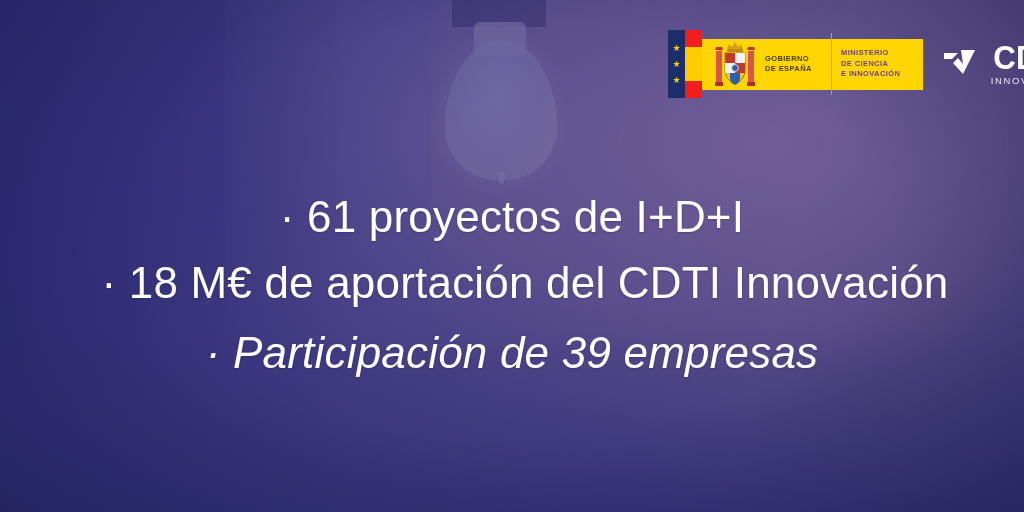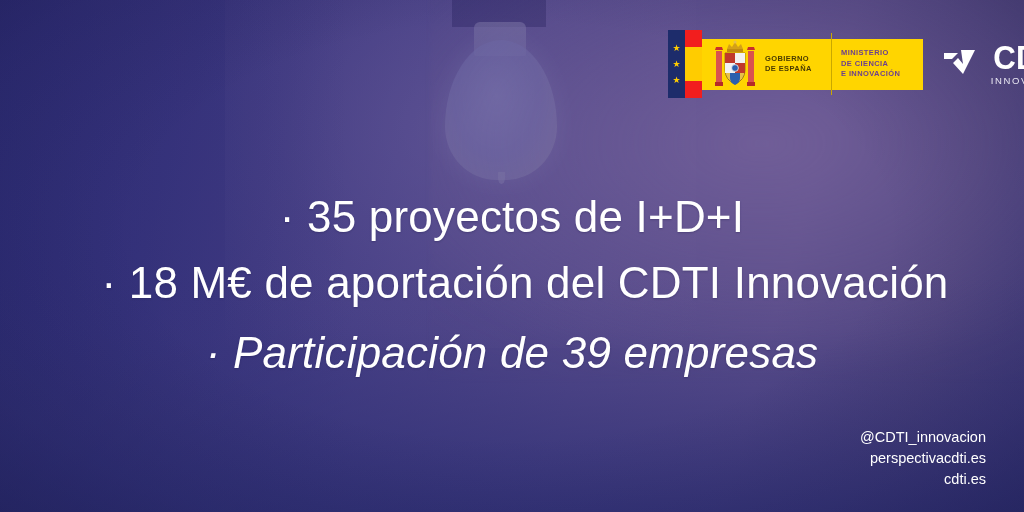--- a/index.html
+++ b/index.html
@@ -364,24 +364,19 @@
         </svg>
       </div>
       <div class="cdti-words">
         <div class="cdti-name">CDTI</div>
         <div class="cdti-sub">INNOVACIÓN</div>
       </div>
     </div>
   </div>
 
   <div class="headlines">
-    <div class="hl hl-1">· 35 proyectos de I+D+I</div>
+    <div class="hl hl-1">· 61 proyectos de I+D+I</div>
     <div class="hl hl-2">· 18 M€ de aportación del CDTI Innovación</div>
     <div class="hl hl-3">· Participación de 39 empresas</div>
   </div>
 
-  <div class="footer">
-    <div>@CDTI_innovacion</div>
-    <div>perspectivacdti.es</div>
-    <div>cdti.es</div>
-  </div>
 
 </div>
 
 </body></html>

